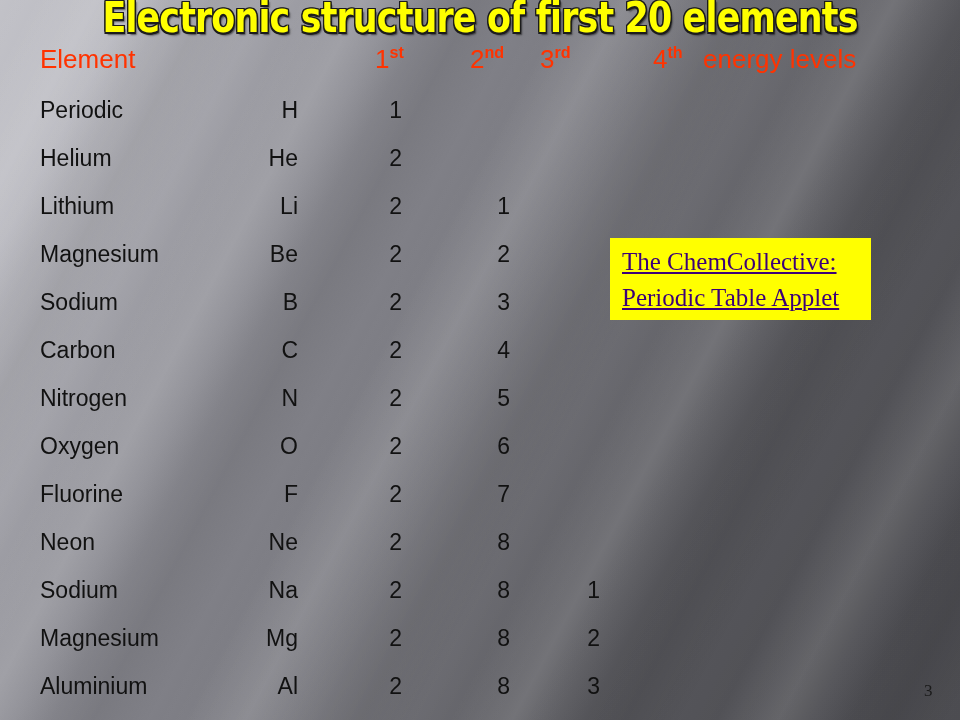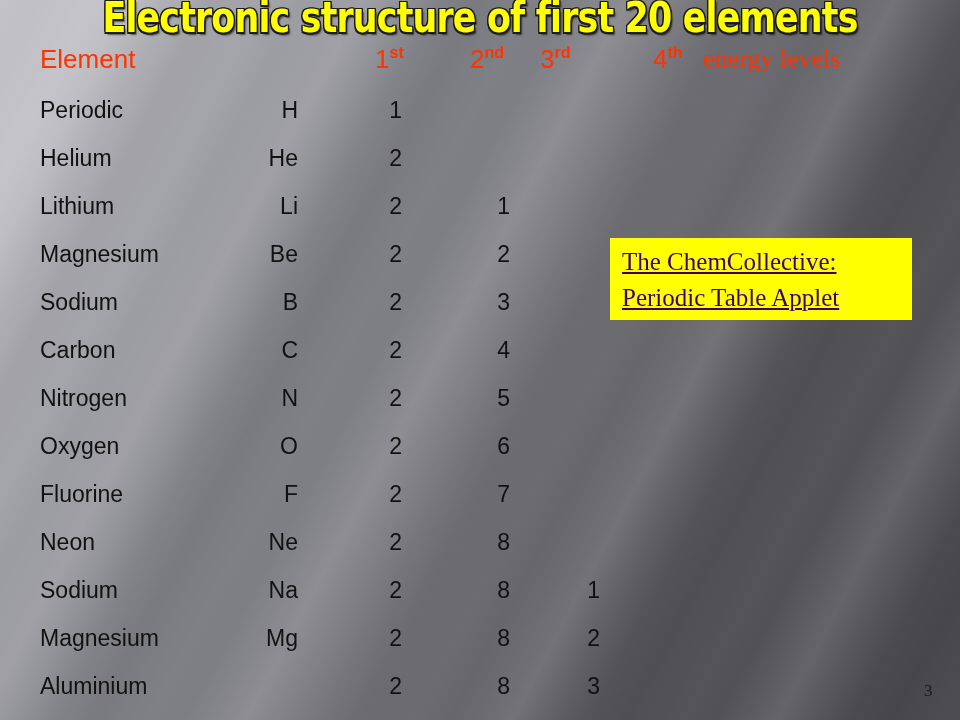--- a/index.html
+++ b/index.html
@@ -106,21 +106,21 @@
     font-weight: bold;
     vertical-align: super;
     line-height: 0;
   }
   .h-element       { left: 40px; }
   .h-symbol        { left: 232px; }
   .h-first         { left: 375px; }
   .h-second        { left: 470px; }
   .h-third         { left: 540px; }
   .h-fourth        { left: 653px; }
-  .h-energy-levels { left: 703px; font-family: Liberation Serif, serif; }
+  .h-energy-levels { left: 703px; }
 
   
   #element-table {
     position: absolute;
     left: 0; top: 86px;
     width: 960px;
   }
   .element-row {
     position: relative;
     height: 48px;
@@ -135,21 +135,21 @@
   .c-l1     { left: 330px; width: 72px;  text-align: right; }
   .c-l2     { left: 430px; width: 80px;  text-align: right; }
   .c-l3     { left: 520px; width: 80px;  text-align: right; }
   .c-l4     { left: 612px; width: 80px;  text-align: right; }
 
   
   #link-box {
     position: absolute;
     left: 610px;
     top: 238px;
-    width: 302px;
+    width: 261px;
     height: 82px;
     background: #FFFF00;
     box-sizing: border-box;
     padding: 6px 10px 8px 12px;
   }
   #link-box .link-line {
     display: block;
     font-family: "Liberation Serif", serif;
     font-size: 25px;
     line-height: 36px;
@@ -294,20 +294,21 @@
         <span class="cell c-name">Magnesium</span>
         <span class="cell c-symbol">Mg</span>
         <span class="cell c-l1">2</span>
         <span class="cell c-l2">8</span>
         <span class="cell c-l3">2</span>
         <span class="cell c-l4"></span>
       </div>
 
       <div class="element-row">
         <span class="cell c-name">Aluminium</span>
+        <span class="cell c-symbol">Al</span>
         <span class="cell c-l1">2</span>
         <span class="cell c-l2">8</span>
         <span class="cell c-l3">3</span>
         <span class="cell c-l4"></span>
       </div>
 
     </div>
 
     <div id="link-box">
       <span class="link-line">The ChemCollective:</span>

